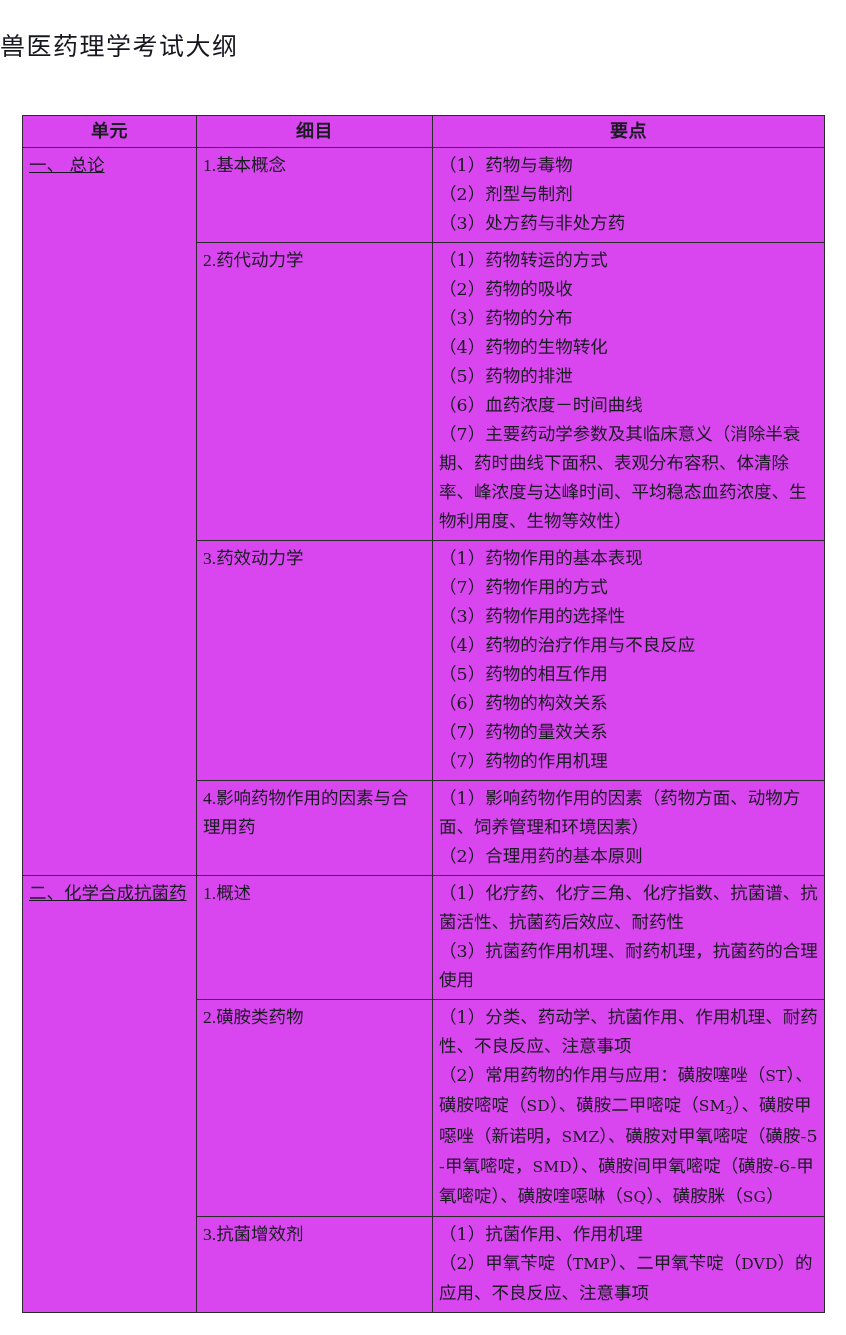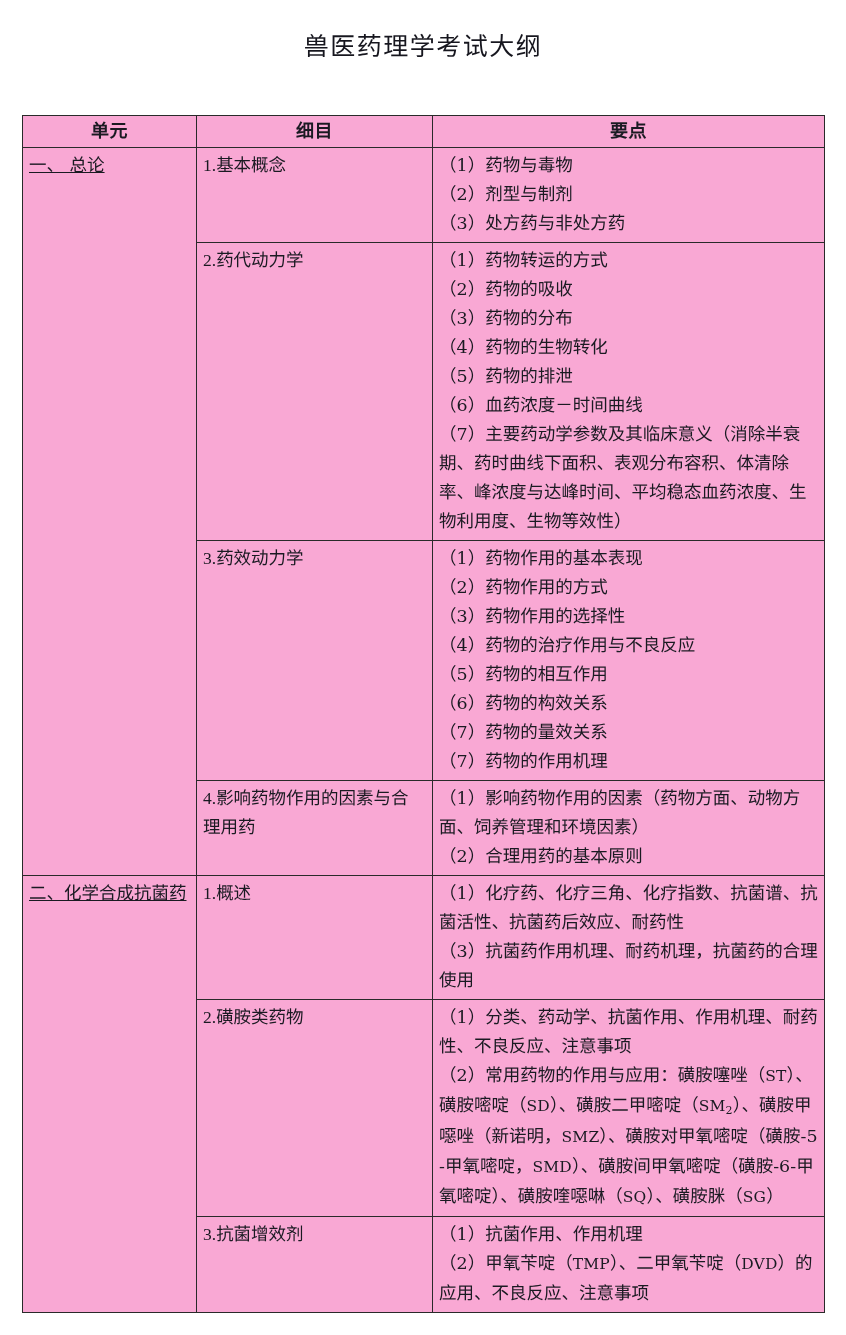--- a/index.html
+++ b/index.html
@@ -18,21 +18,20 @@
   }
 
   .page {
     position: relative;
     width: 846px;
     height: 1335px;
     box-sizing: border-box;
   }
 
   .doc-title {
-    text-align: center;
     font-size: 25px;
     font-weight: 400;
     letter-spacing: 1.5px;
     margin: 0;
     padding-top: 30px;
     padding-bottom: 0;
     line-height: 34px;
     color: #16161e;
     font-family: "DejaVu Serif", "Liberation Serif", serif;
   }
@@ -41,21 +40,21 @@
     position: absolute;
     left: 22px;
     top: 115px;
     width: 802px;
   }
 
   table.outline {
     border-collapse: collapse;
     width: 802px;
     table-layout: fixed;
-    background: #f9a8d4;
+    background: #d946ef;
   }
 
   table.outline td,
   table.outline th {
     border: 1px solid #2a2a2a;
     vertical-align: top;
     padding: 3px 6px 4px 6px;
     font-size: 17.5px;
     line-height: 29px;
     font-weight: 400;
@@ -141,21 +140,21 @@
               <span class="pt-line">（4）药物的生物转化</span>
               <span class="pt-line">（5）药物的排泄</span>
               <span class="pt-line">（6）血药浓度－时间曲线</span>
               <span class="pt-line">（7）主要药动学参数及其临床意义（消除半衰期、药时曲线下面积、表观分布容积、体清除率、峰浓度与达峰时间、平均稳态血药浓度、生物利用度、生物等效性）</span>
             </td>
           </tr>
           <tr>
             <td class="cell-item">3.药效动力学</td>
             <td class="cell-points">
               <span class="pt-line">（1）药物作用的基本表现</span>
-              <span class="pt-line">（2）药物作用的方式</span>
+              <span class="pt-line">（7）药物作用的方式</span>
               <span class="pt-line">（3）药物作用的选择性</span>
               <span class="pt-line">（4）药物的治疗作用与不良反应</span>
               <span class="pt-line">（5）药物的相互作用</span>
               <span class="pt-line">（6）药物的构效关系</span>
               <span class="pt-line">（7）药物的量效关系</span>
               <span class="pt-line">（7）药物的作用机理</span>
             </td>
           </tr>
           <tr>
             <td class="cell-item">4.影响药物作用的因素与合理用药</td>

